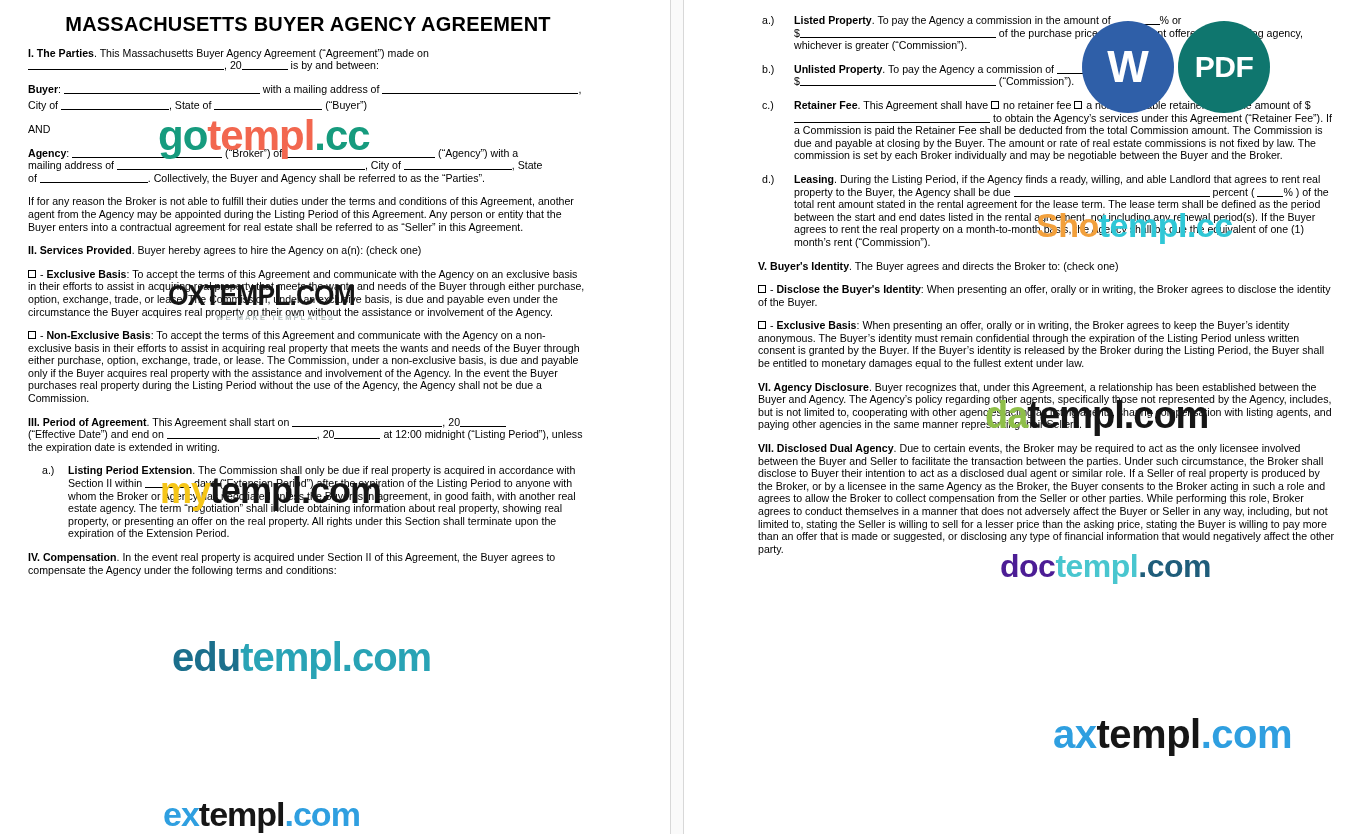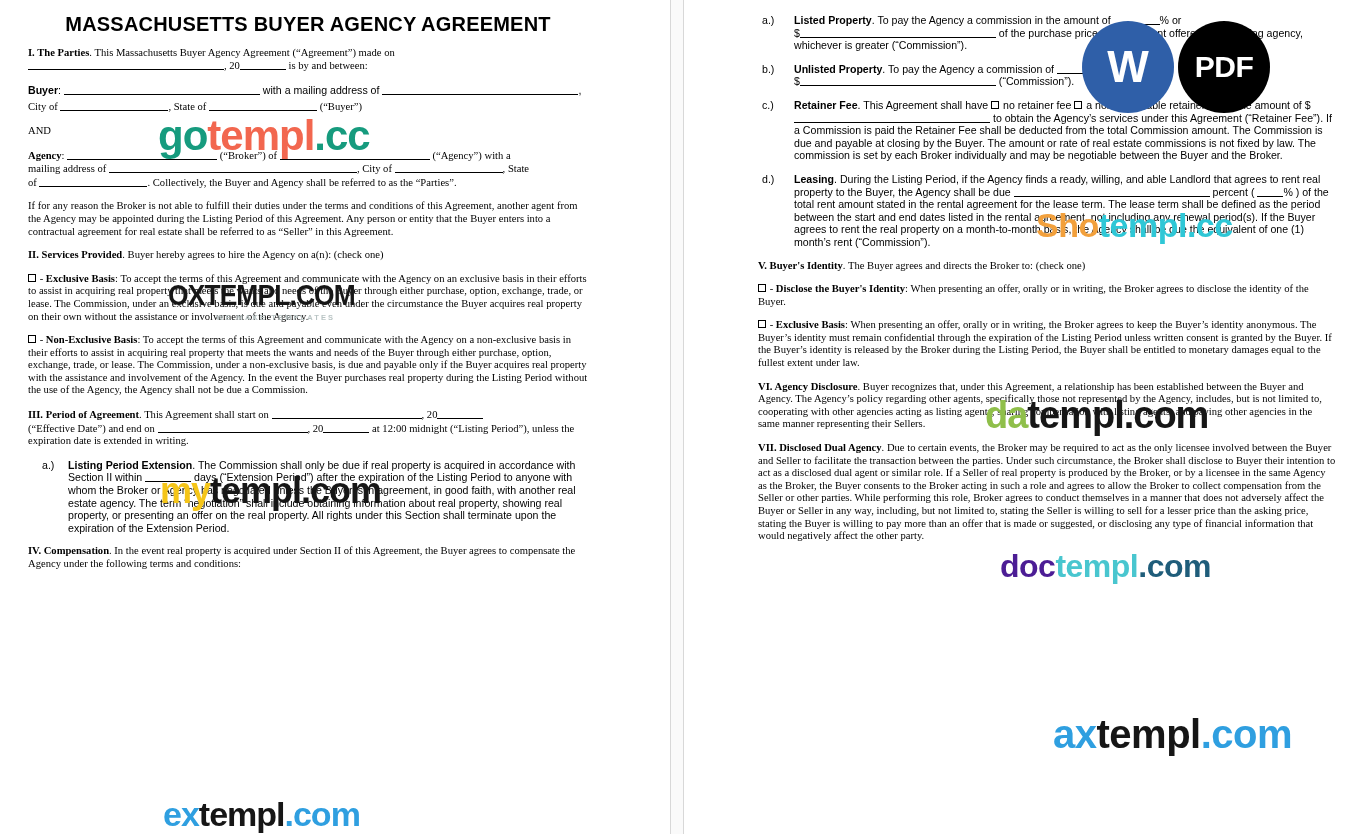--- a/index.html
+++ b/index.html
@@ -36,21 +36,21 @@
   .col-right { left:758px; width:578px; padding-top:14px; }
 
   h1.doc-title {
     font-size:20px;
     font-weight:bold;
     text-align:center;
     margin:0 0 16px 0;
     letter-spacing:0.2px;
   }
 
-  p.para { margin:0 0 11px 0;font-family:Liberation Serif, serif; }
+  p.para { margin:0 0 11px 0; }
   p.tight { margin:0 0 4px 0; }
   b { font-weight:bold; }
 
   .indent1 { margin-left:40px; }
   .indent-list {
     margin:0 0 11px 0;
     padding-left:40px;
     position:relative;
   }
   .indent-list .marker {
@@ -142,21 +142,21 @@
     color:#fff;
     font-weight:bold;
     pointer-events:auto;
   }
   .badge-w {
     left:1082px; top:21px; width:92px; height:92px;
     background:#2f5fa8; font-size:44px;
   }
   .badge-pdf {
     left:1178px; top:21px; width:92px; height:92px;
-    background:#000000; font-size:30px; letter-spacing:-0.5px;
+    background:#0f766e; font-size:30px; letter-spacing:-0.5px;
   }
 </style>
 </head>
 <body>
 
 <div id="page">
 
   <div class="gutter left"></div>
 
   <div class="column col-left">
@@ -265,20 +265,23 @@
 
   <div class="wm wm-oxtempl">
     <span class="main">OXTEMPL.COM</span>
     <span class="sub">WE MAKE TEMPLATES</span>
   </div>
 
   <div class="wm wm-mytempl">
     <span class="a">my</span><span class="b">templ</span><span class="c">.com</span>
   </div>
 
+  <div class="wm wm-edutempl">
+    <span class="a">edu</span><span class="b">templ</span><span class="c">.com</span>
+  </div>
 
   <div class="wm wm-extempl">
     <span class="a">ex</span><span class="b">templ</span><span class="c">.com</span>
   </div>
 
   <div class="wm wm-shotempl">
     <span class="a">Sho</span><span class="b">templ</span><span class="c">.cc</span>
   </div>
 
   <div class="wm wm-datempl">

